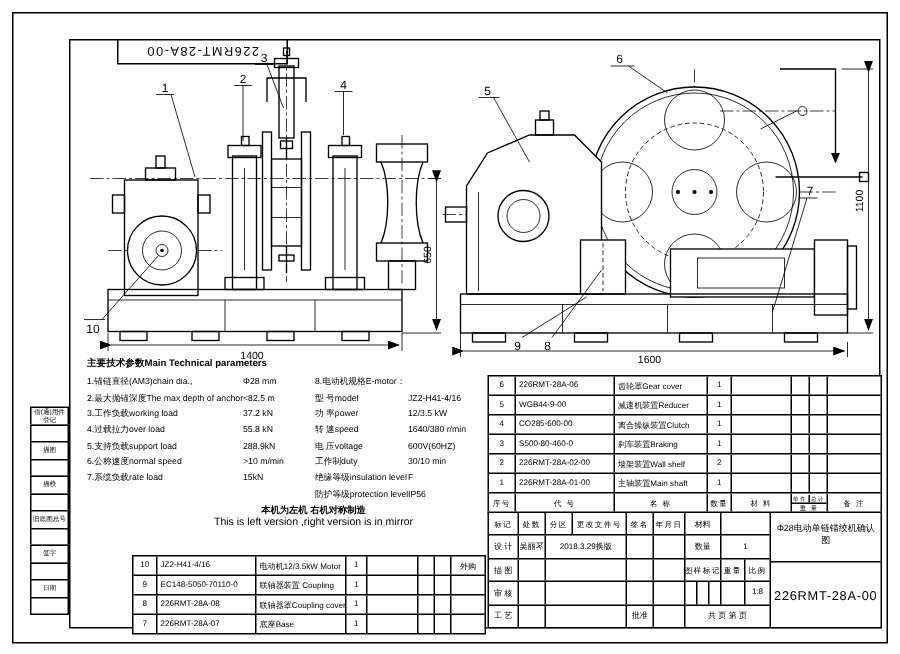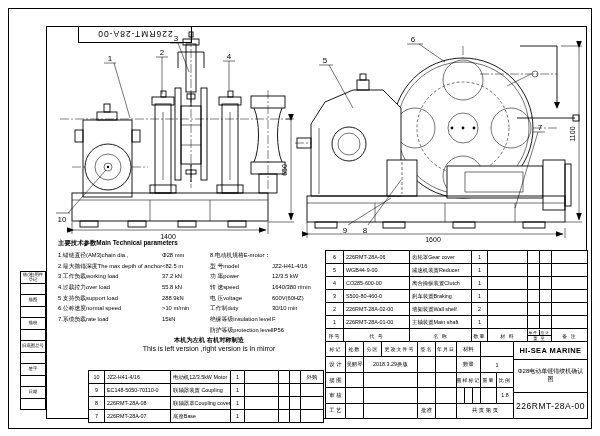--- a/index.html
+++ b/index.html
@@ -512,21 +512,20 @@
           <div class="tcell" style="width: 8px;"></div>
           <div class="tcell" style="width: 8px;"></div>
           <div class="tcell" style="width: 16px;"></div>
           <div class="tcell">1:8</div>
         </div>
         <div class="trow" style="height: 20px;">
           <div class="tcell">共  页 第  页</div>
         </div>
       </div>
     <div class="tb-right">
-      <div class="tb-box company" style="height:17px">HI-SEA MARINE</div>
       <div class="tb-box cn-title" style="height:32px">Φ28电动单链锚绞机确认图</div>
       <div class="tb-box dwg-no" style="flex:1">226RMT-28A-00</div>
     </div>
   </div>
 
   <div class="margin-col" id="margin-col">
       <div class="mbox" style="height: 11px;">借(通)用件登记</div>
       <div class="mbox" style="height: 10px;"></div>
       <div class="mbox" style="height: 11px;">描图</div>
       <div class="mbox" style="height: 10px;"></div>

